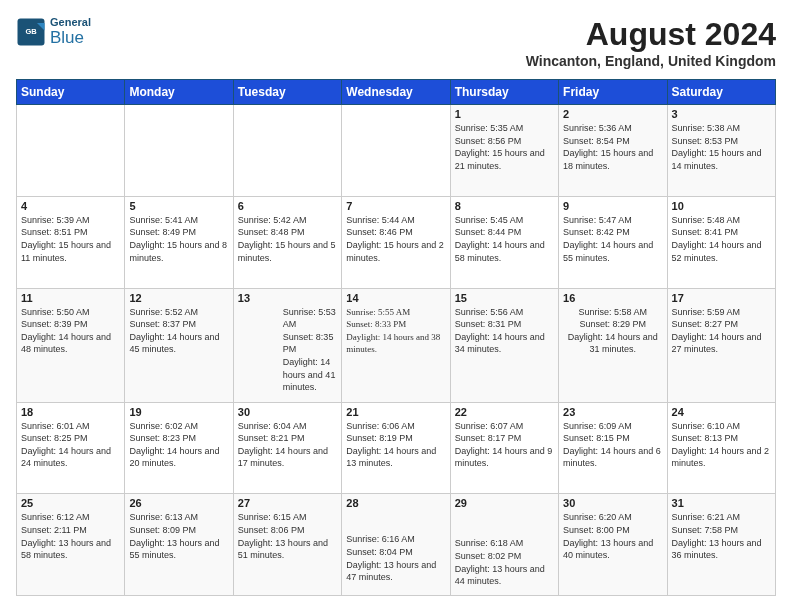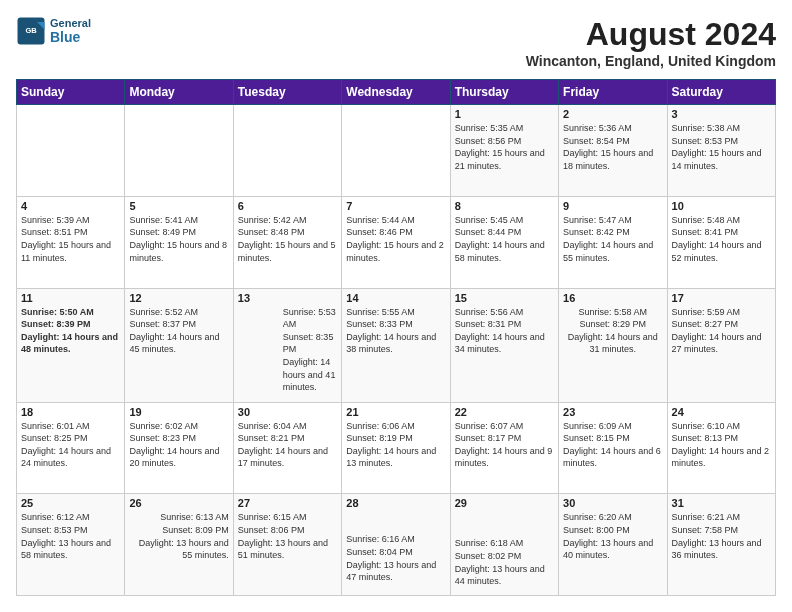--- a/index.html
+++ b/index.html
@@ -46,21 +46,21 @@
       font-weight: bold;
     }
     .calendar {
       flex: 1;
       border: 1px solid #ccc;
       border-collapse: collapse;
       width: 100%;
       table-layout: fixed;
     }
     .calendar thead tr th {
-      background-color: #4c1d95;
+      background-color: #1d4ed8;
       color: #fff;
       font-size: 12px;
       font-weight: bold;
       padding: 5px 4px;
       border: 1px solid #1a5276;
       text-align: left;
     }
     .calendar tbody tr td {
       border: 1px solid #ccc;
       vertical-align: top;
@@ -96,21 +96,21 @@
   <div class="header">
     <div class="logo">
       <svg class="logo-icon" viewBox="0 0 40 40">
         <rect x="2" y="2" width="36" height="36" rx="4" fill="#1a5276"></rect>
         <text x="20" y="22" text-anchor="middle" fill="white" font-size="10" font-weight="bold">GB</text>
 
         <polygon points="28,8 38,8 38,18" fill="#2e86c1"></polygon>
       </svg>
       <div>
         <div style="font-size:11px;font-weight:bold;color:#1a5276;">General</div>
-        <div style="font-size:14px;font-weight:bold;color:#2471a3;">Blue</div>
+        <div style="font-size:17px;font-weight:normal;color:#2471a3;">Blue</div>
       </div>
     </div>
     <div class="title-block">
       <div class="main-title">August 2024</div>
       <div class="subtitle">Wincanton, England, United Kingdom</div>
     </div>
   </div>
 
   <table class="calendar">
     <thead>
@@ -189,39 +189,39 @@
           <td>
             <span class="day-number">10</span>
             <div class="cell-text" style="white-space: pre-line;">Sunrise: 5:48 AM
 Sunset: 8:41 PM
 Daylight: 14 hours and 52 minutes.</div>
           </td>
         </tr>
         <tr>
           <td>
             <span class="day-number">11</span>
-            <div class="cell-text" style="white-space: pre-line; font-weight: bold;">Sunrise: 5:50 AM
+            <div class="cell-text" style="white-space: pre-line;">Sunrise: 5:50 AM
 Sunset: 8:39 PM
 Daylight: 14 hours and 48 minutes.</div>
           </td>
           <td>
             <span class="day-number">12</span>
             <div class="cell-text" style="white-space: pre-line;">Sunrise: 5:52 AM
 Sunset: 8:37 PM
 Daylight: 14 hours and 45 minutes.</div>
           </td>
           <td>
             <span class="day-number">13</span>
             <div class="cell-text" style="white-space: pre-line; margin-left: 45px;">Sunrise: 5:53 AM
 Sunset: 8:35 PM
 Daylight: 14 hours and 41 minutes.</div>
           </td>
           <td>
             <span class="day-number">14</span>
-            <div class="cell-text" style="white-space: pre-line;">Sunrise: 5:55 AM
+            <div class="cell-text" style="white-space: pre-line; font-family: Liberation Serif, serif;">Sunrise: 5:55 AM
 Sunset: 8:33 PM
 Daylight: 14 hours and 38 minutes.</div>
           </td>
           <td>
             <span class="day-number">15</span>
             <div class="cell-text" style="white-space: pre-line;">Sunrise: 5:56 AM
 Sunset: 8:31 PM
 Daylight: 14 hours and 34 minutes.</div>
           </td>
           <td>
@@ -278,26 +278,26 @@
             <span class="day-number">24</span>
             <div class="cell-text" style="white-space: pre-line;">Sunrise: 6:10 AM
 Sunset: 8:13 PM
 Daylight: 14 hours and 2 minutes.</div>
           </td>
         </tr>
         <tr>
           <td>
             <span class="day-number">25</span>
             <div class="cell-text" style="white-space: pre-line;">Sunrise: 6:12 AM
-Sunset: 8:53 PM
+Sunset: 2:11 PM
 Daylight: 13 hours and 58 minutes.</div>
           </td>
           <td>
             <span class="day-number">26</span>
-            <div class="cell-text" style="white-space: pre-line; text-align: right;">Sunrise: 6:13 AM
+            <div class="cell-text" style="white-space: pre-line;">Sunrise: 6:13 AM
 Sunset: 8:09 PM
 Daylight: 13 hours and 55 minutes.</div>
           </td>
           <td>
             <span class="day-number">27</span>
             <div class="cell-text" style="white-space: pre-line;">Sunrise: 6:15 AM
 Sunset: 8:06 PM
 Daylight: 13 hours and 51 minutes.</div>
           </td>
           <td>

